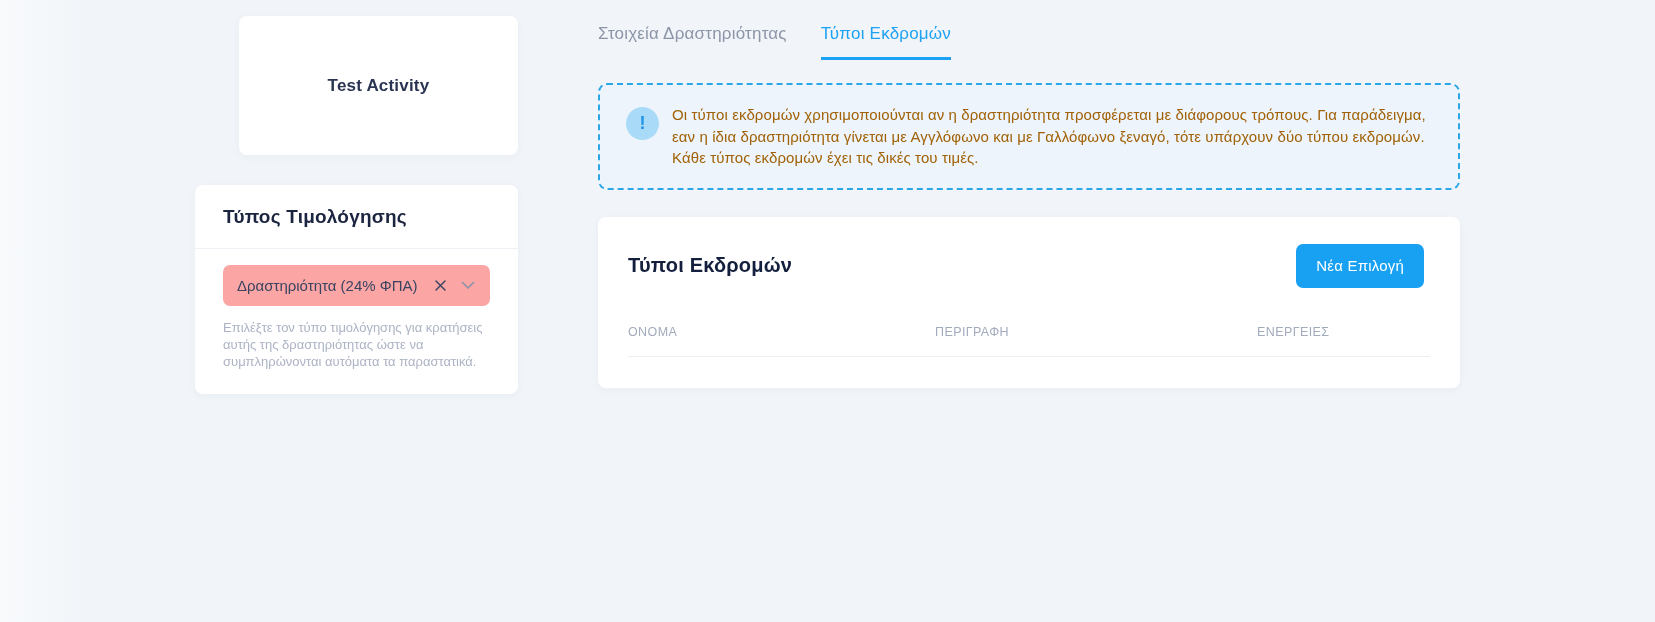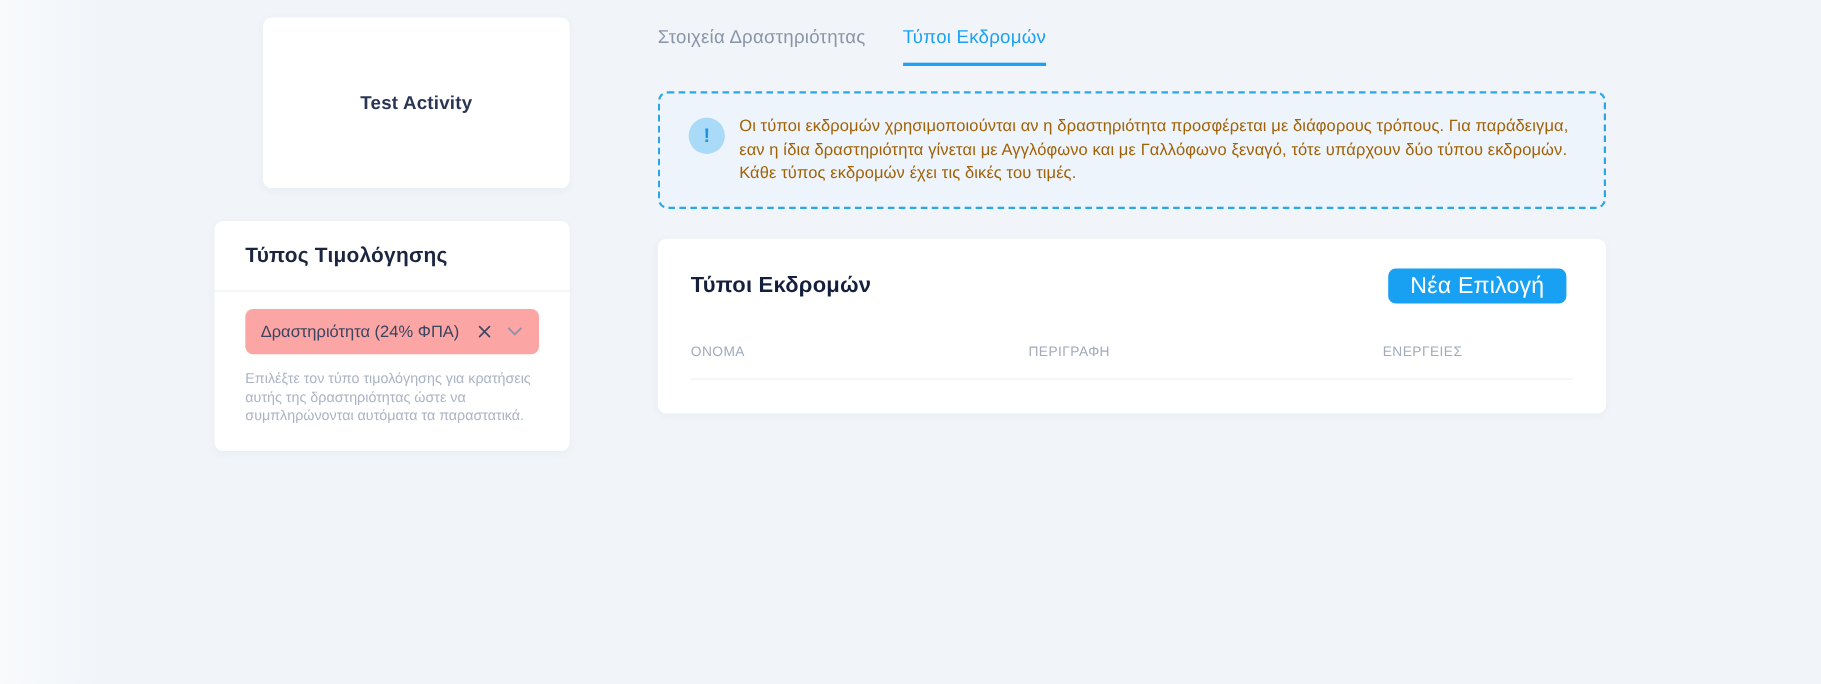--- a/index.html
+++ b/index.html
@@ -14,21 +14,21 @@
   }
   .card {
     background: #ffffff;
     border-radius: 8px;
     box-shadow: 0 2px 8px rgba(30, 50, 90, 0.04);
   }
 
   
   .left-col { position: absolute; left: 195px; top: 16px; width: 323px; }
   .activity-card {
-    height: 155px;
+    height: 139px;
     display: flex; align-items: center; justify-content: center; margin-left: 44px;
   }
   .activity-title { font-size: 17px; font-weight: 600; color: #2a3553; letter-spacing: .2px; }
 
   .billing-card { margin-top: 30px; }
   .billing-header { padding: 21px 28px 20px 28px; border-bottom: 1px solid #edf0f4; }
   .billing-title { font-size: 19px; font-weight: 700; color: #1b2540; letter-spacing: .2px; }
   .billing-body { padding: 16px 28px 24px 28px; }
   .select-field {
     height: 41px; background: #fca5a5; border-radius: 7px;
@@ -42,21 +42,21 @@
     margin-top: 13px; font-size: 13px; line-height: 17px;
     color: #acb3c4; max-width: 268px;
   }
   .billing-footer {
     border-top: 1px solid #edf0f4;
     padding: 21px 28px; display: flex; justify-content: flex-end;
   }
   .btn-primary {
     background: #18a0f2; color: #ffffff; border: none; border-radius: 7px;
     font-family: "Liberation Sans", sans-serif;
-    font-size: 21px; font-weight: 500; padding: 0 20px; height: 32px;
+    font-size: 15px; font-weight: 500; padding: 0 20px; height: 44px;
     cursor: pointer; letter-spacing: .2px;
   }
 
   
   .right-col { position: absolute; left: 598px; top: 16px; width: 862px; }
   .tabs { display: flex; gap: 34px; padding-top: 8px; }
   .tab {
     font-size: 17px; letter-spacing: .2px; padding-bottom: 13px;
     border-bottom: 3px solid transparent; cursor: pointer; white-space: nowrap;
   }

